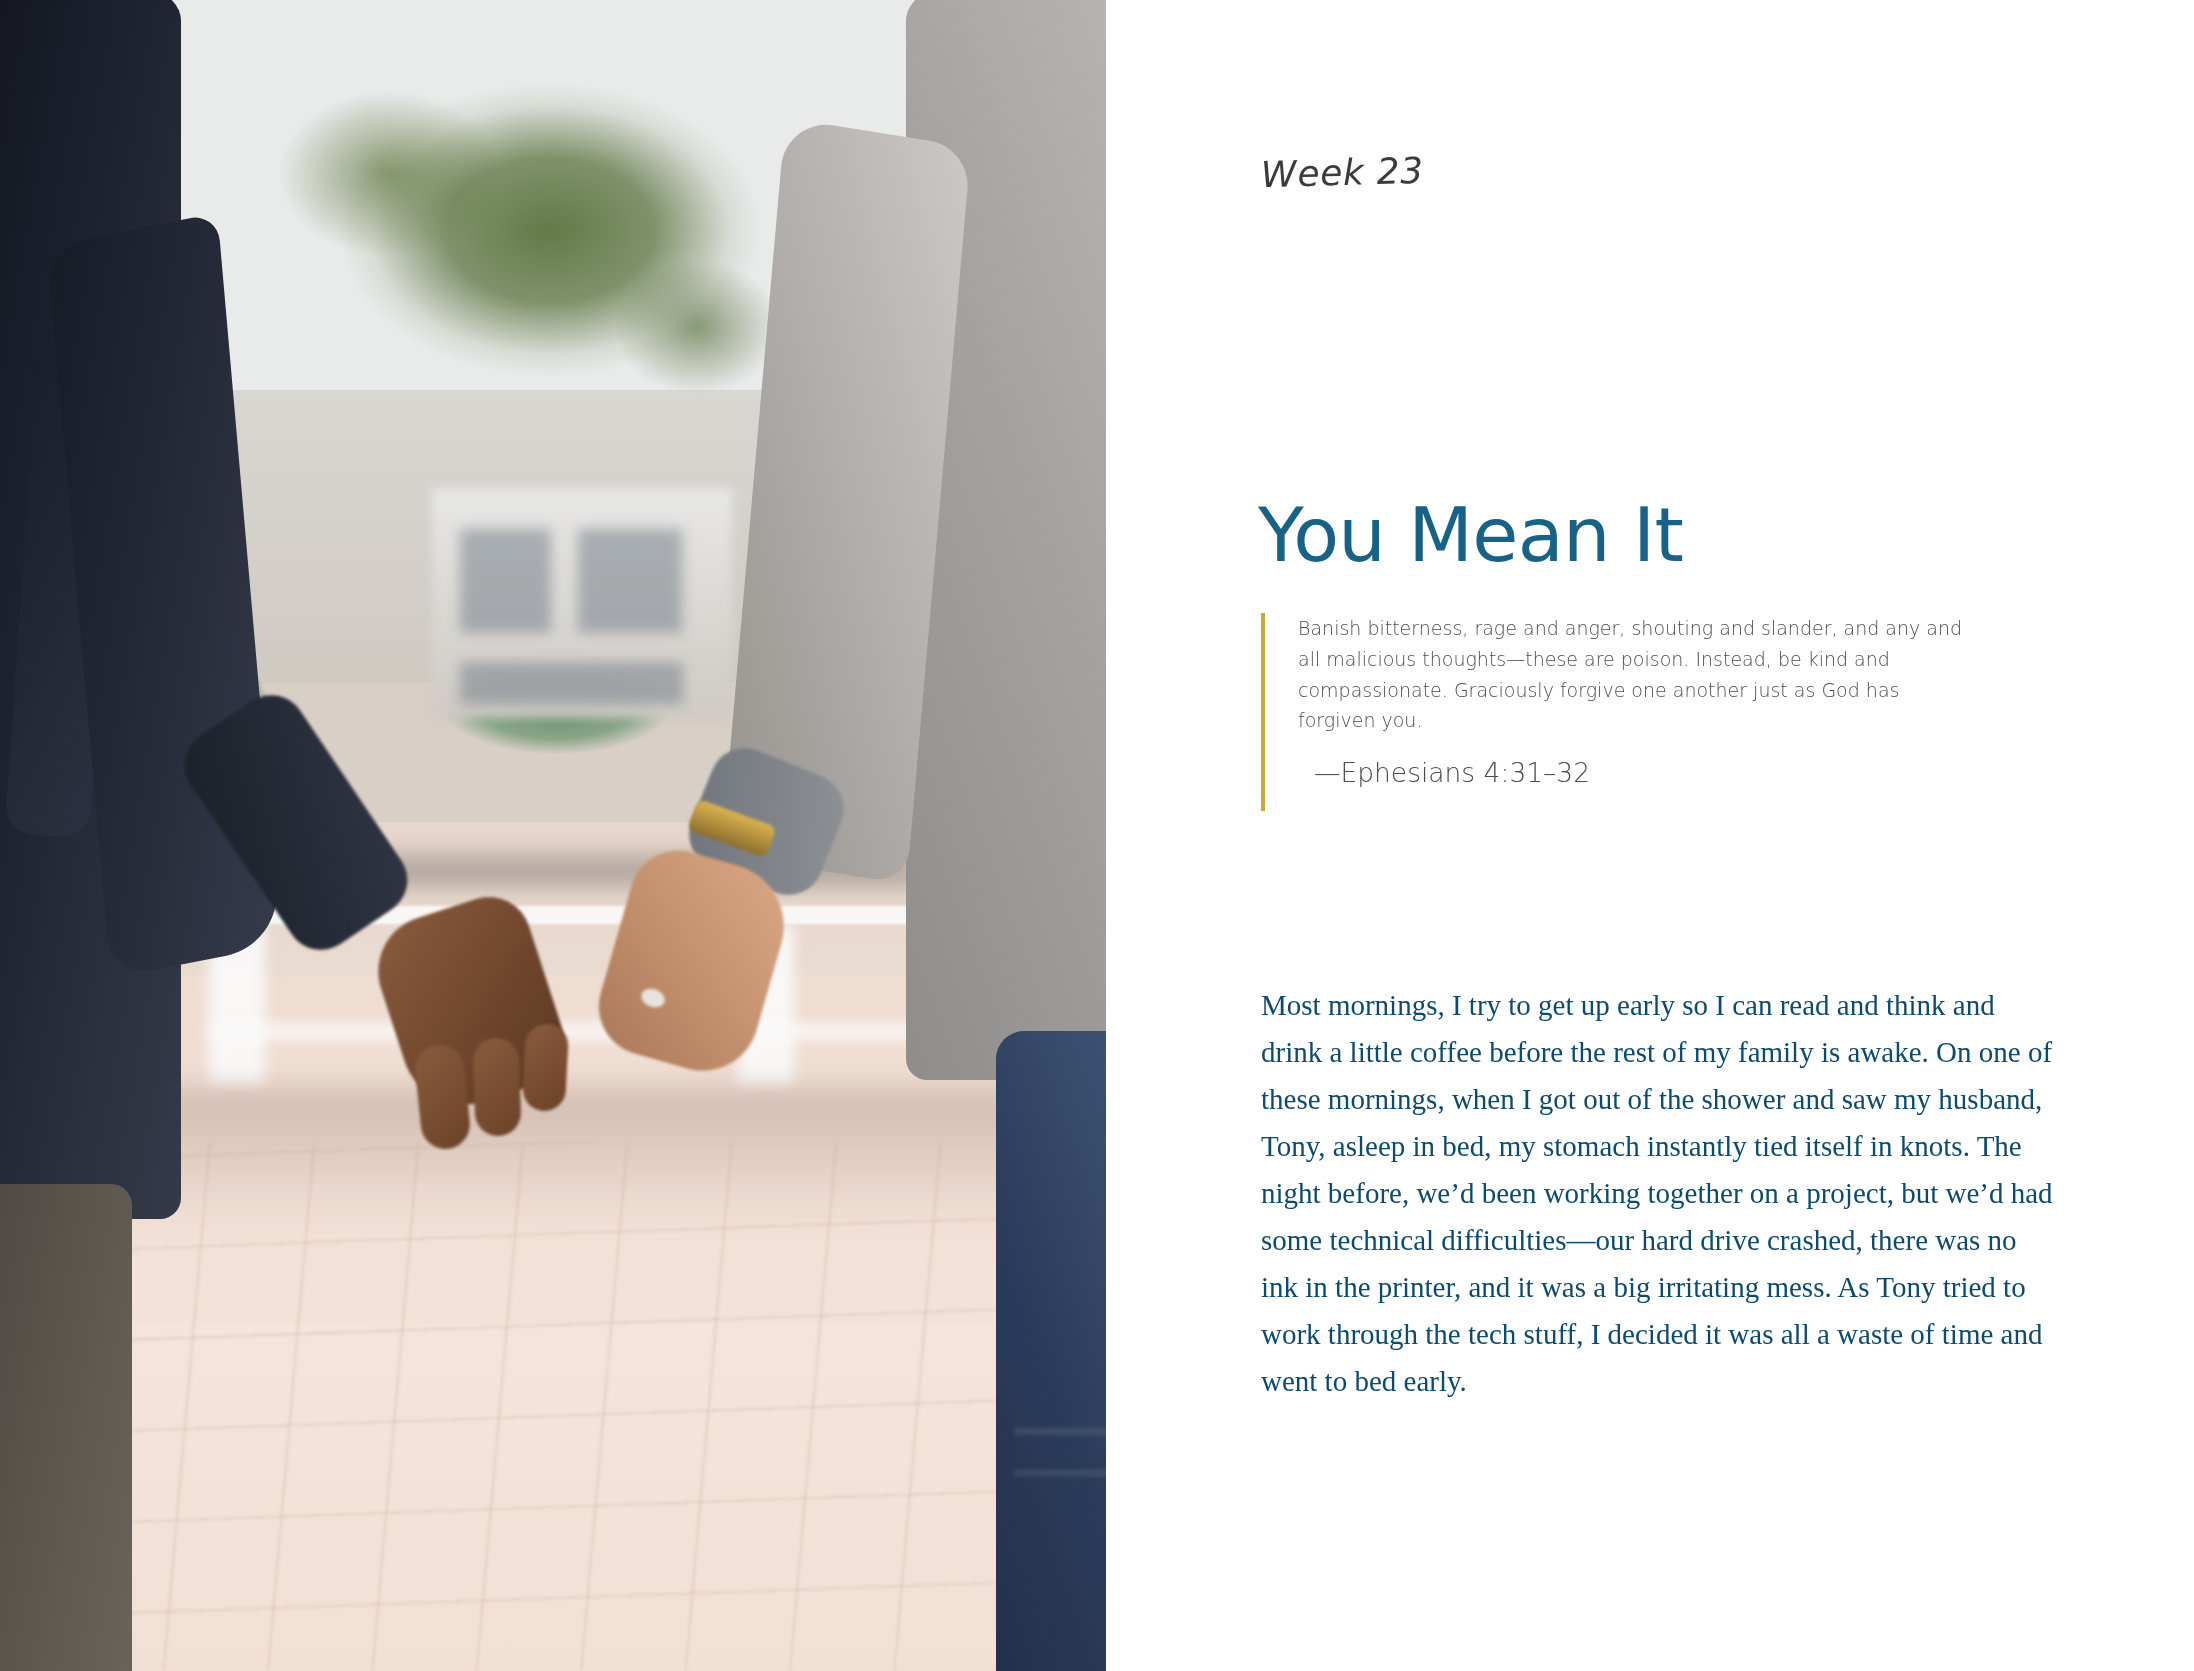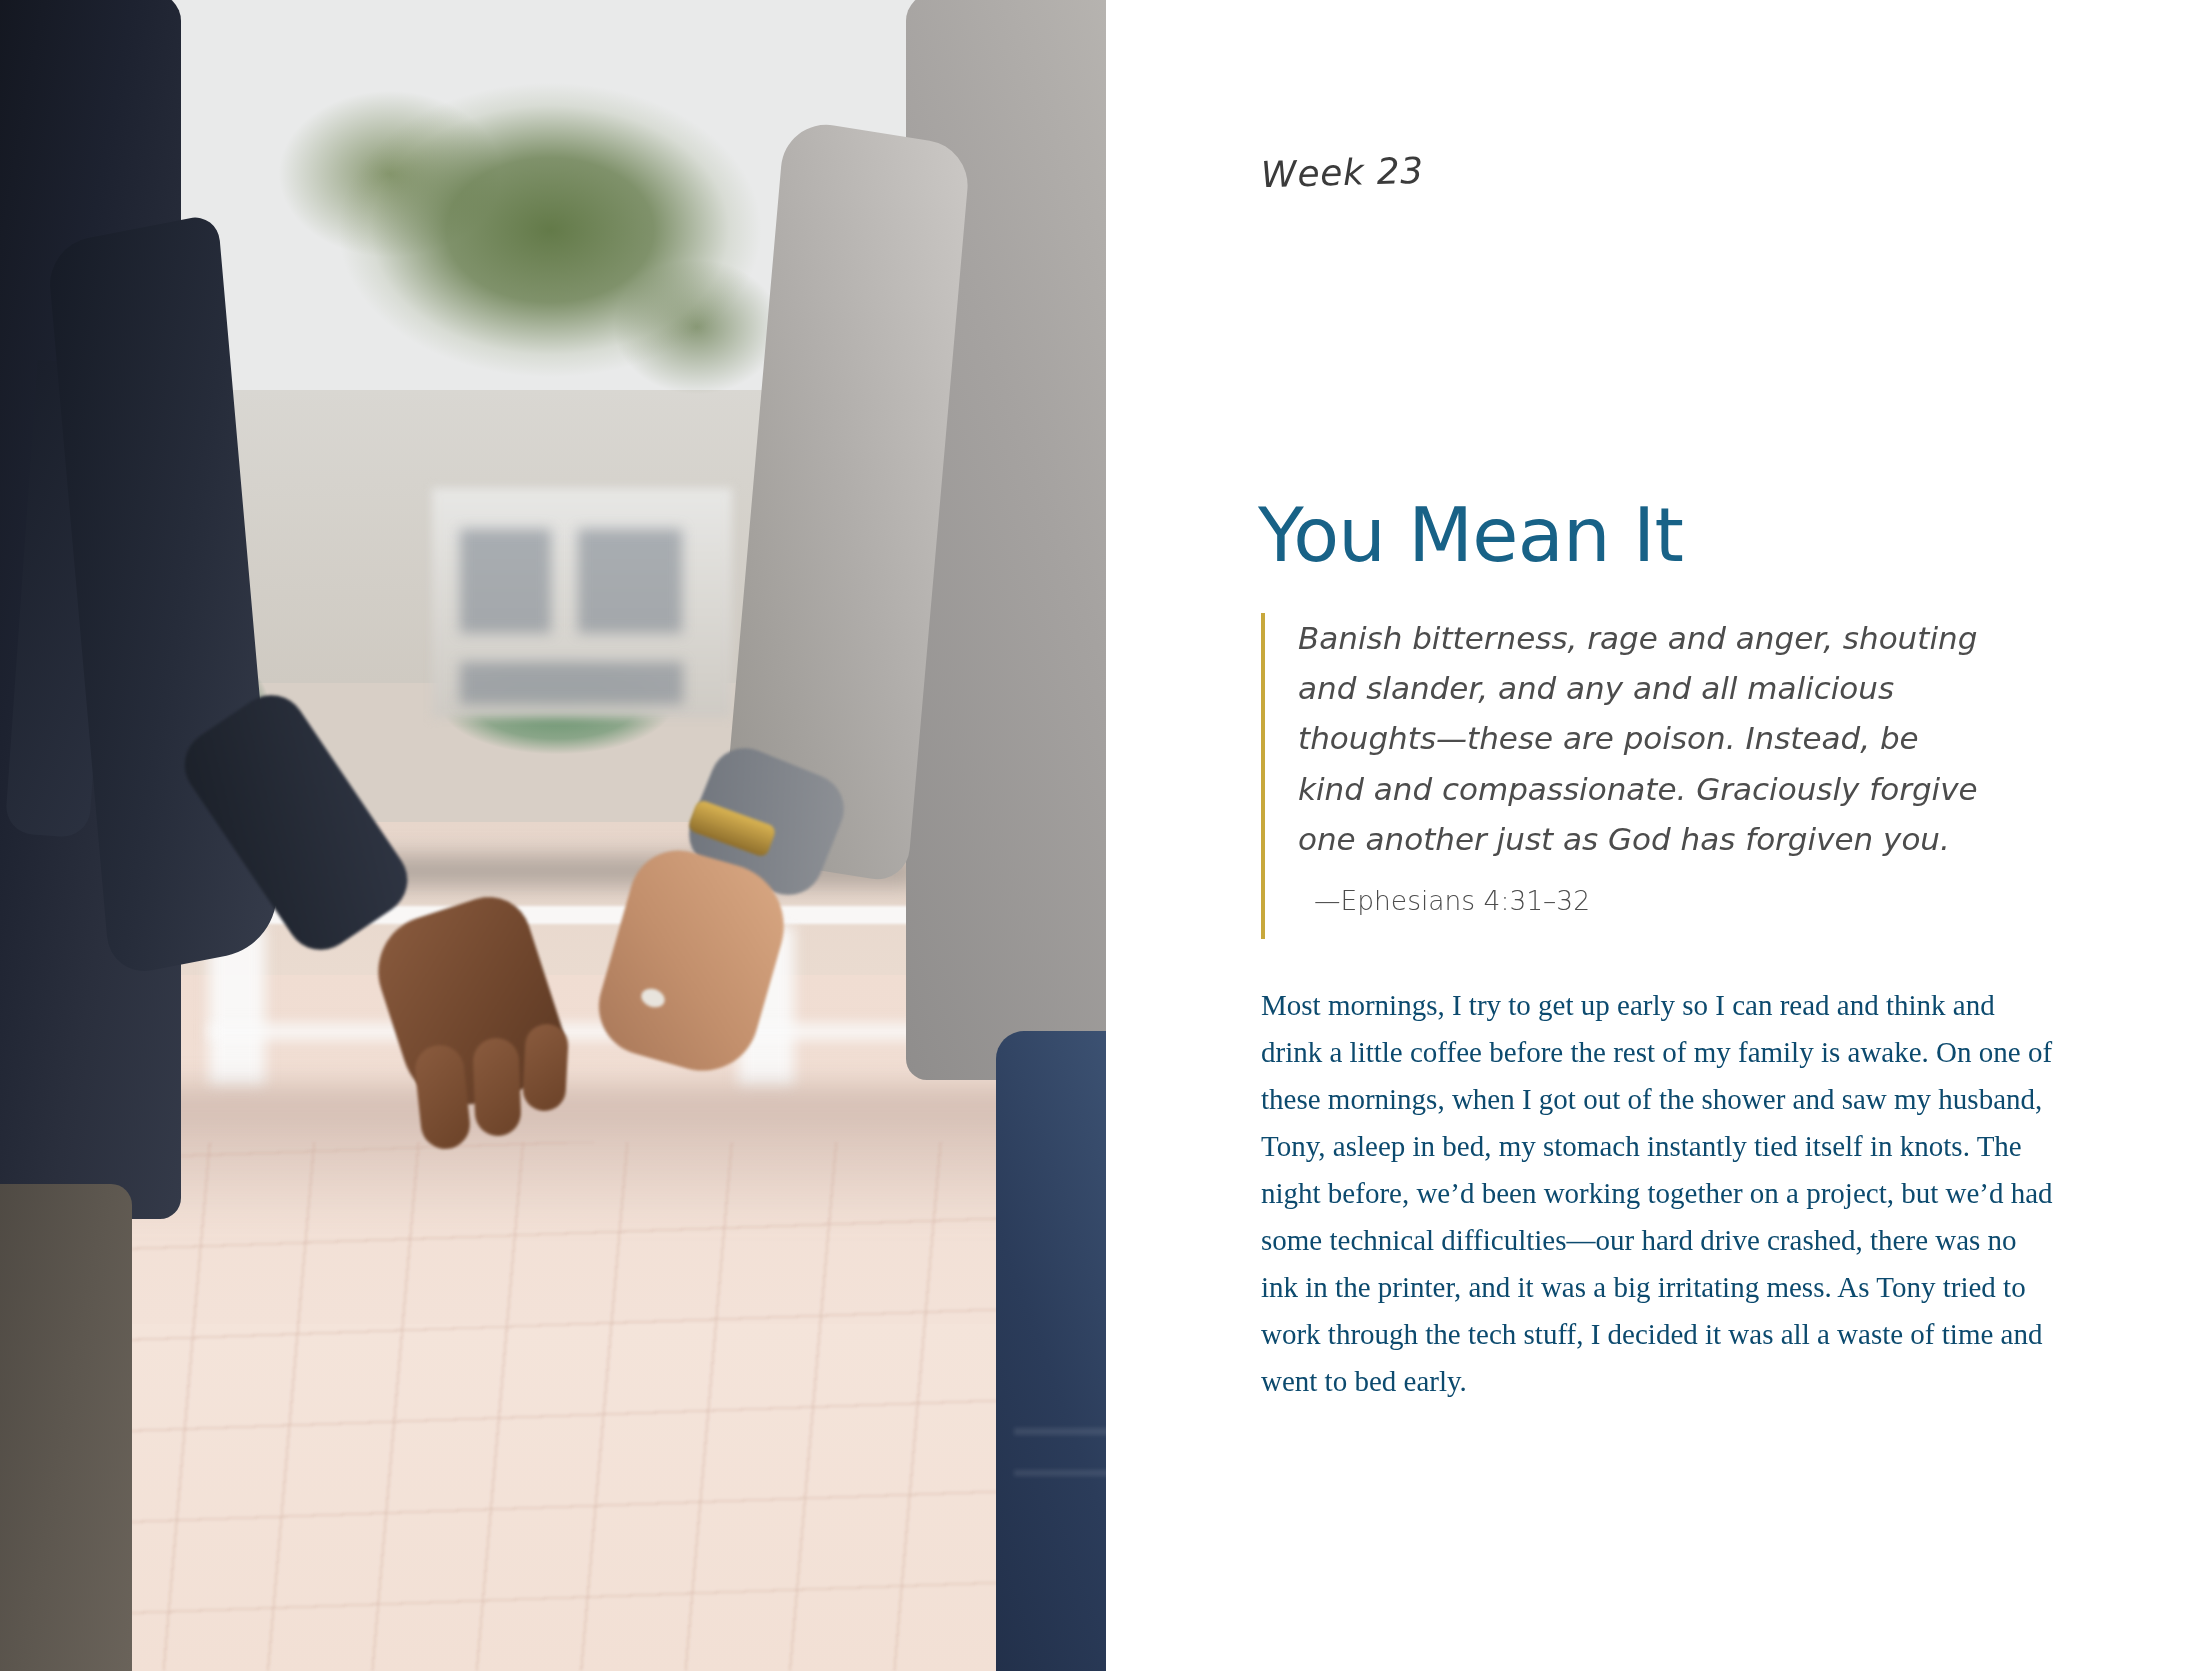--- a/index.html
+++ b/index.html
@@ -254,26 +254,25 @@
   .verse-block {
     position: absolute;
     left: 155px;
     top: 613px;
     width: 683px;
     padding-left: 33px;
     border-left: 4.2px solid #c8a83c;
   }
   .verse-text {
     font-family: "DejaVu Sans", sans-serif;
-    font-size: 31px;
+    font-size: 19px;
     line-height: 1.62;
     color: #4c4c4c;
     font-weight: 300;
     margin: 0;
-    font-style: italic;
   }
   .verse-ref {
     font-family: "DejaVu Sans", sans-serif;
     font-size: 26.5px;
     line-height: 1.62;
     color: #4c4c4c;
     font-weight: 300;
     margin: 16px;
   }
   .body-copy {

